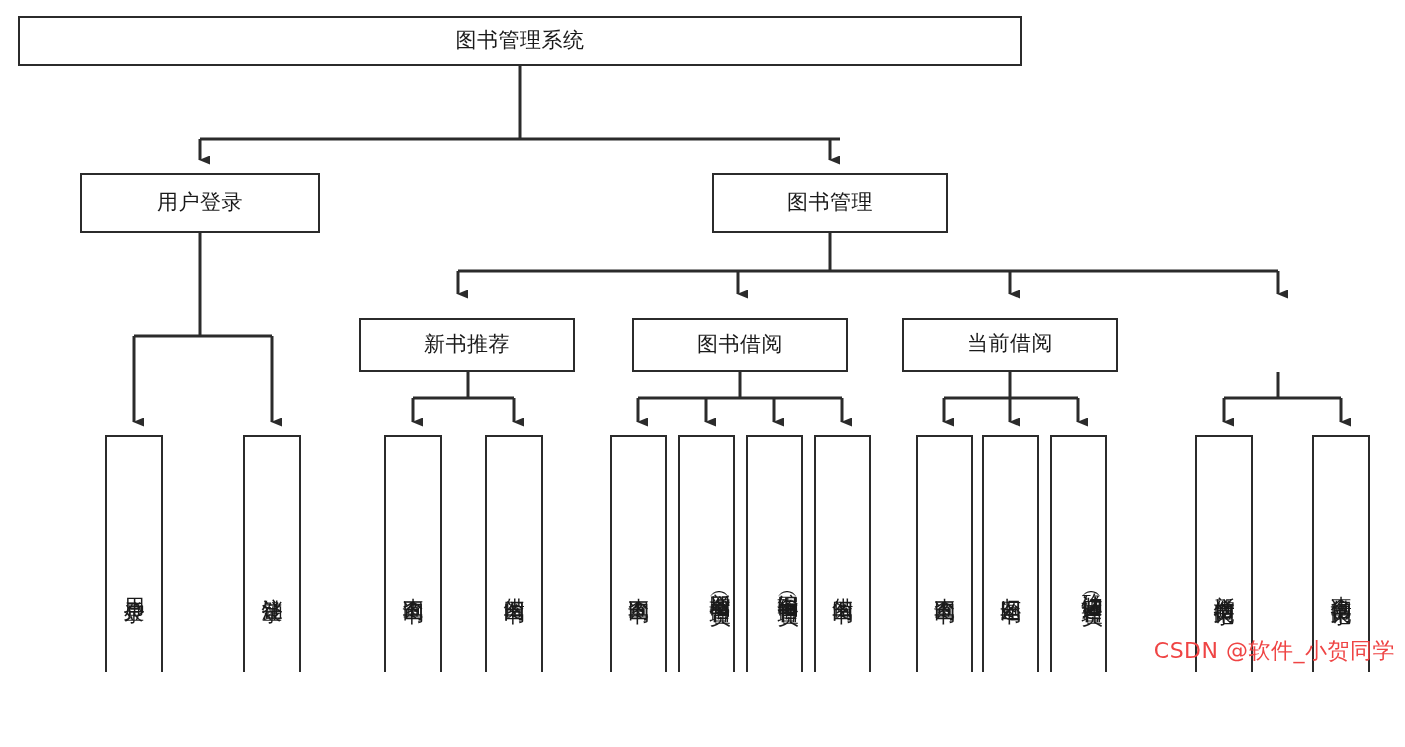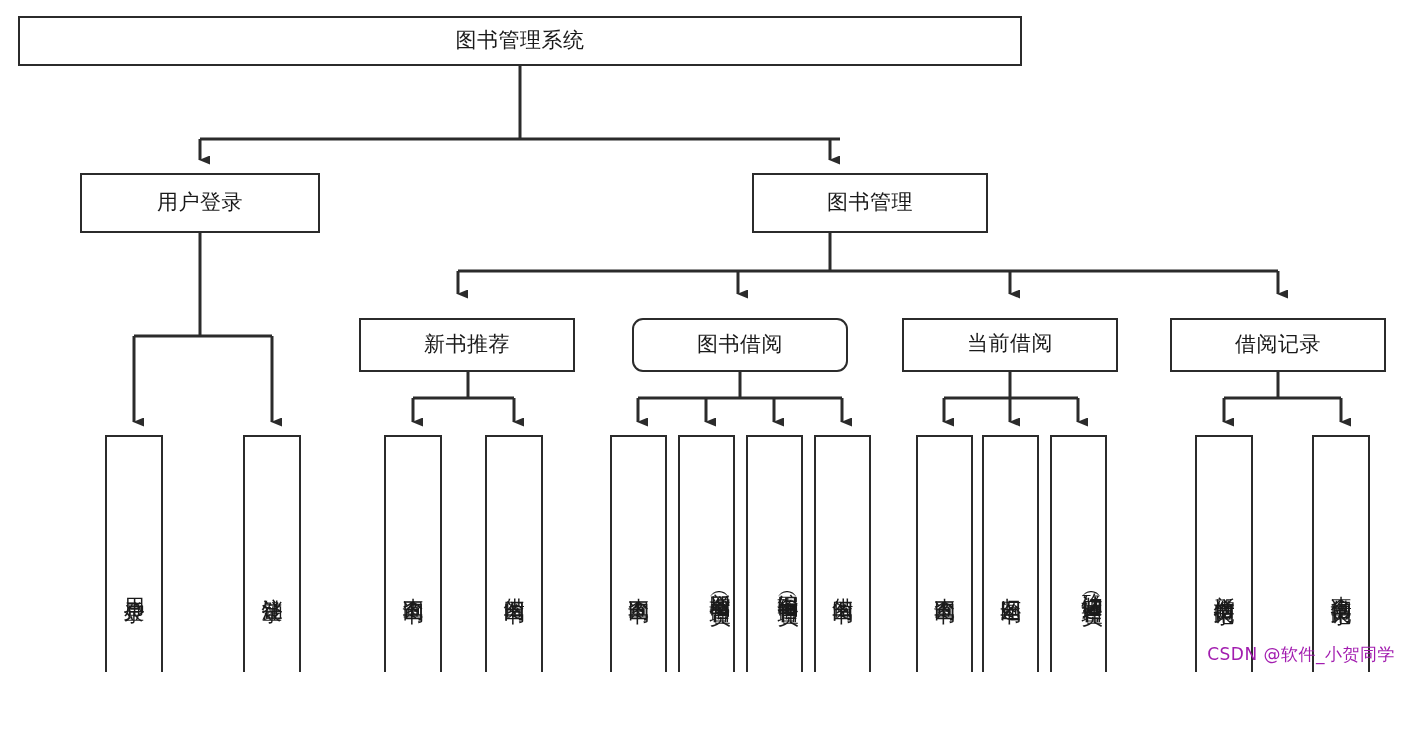--- a/index.html
+++ b/index.html
@@ -52,22 +52,22 @@
     align-items: flex-start;
     justify-content: center;
   }
   .node-v.center-v {
     align-items: center;
   }
   #watermark {
     position: absolute;
     right: 10px;
     bottom: 6px;
-    font-size: 17px;
-    color: #a21caf;
+    font-size: 22px;
+    color: #ef4444;
     letter-spacing: 0.5px;
     white-space: nowrap;
     font-family: "DejaVu Sans", "Liberation Sans", sans-serif;
   }
 </style>
 </head>
 <body>
 
 <div id="diagram-root">
 
@@ -118,26 +118,25 @@
       <path d="M 1224,398 L 1341,398"></path>
       <path d="M 1224,398 L 1224,422" marker-end="url(#arrowhead)"></path>
       <path d="M 1341,398 L 1341,422" marker-end="url(#arrowhead)"></path>
 
     </g>
   </svg>
 
   <div class="node node-h" style="left:18px; top:16px; width:1004px; height:50px;">图书管理系统</div>
 
   <div class="node node-h" style="left:80px; top:173px; width:240px; height:60px;">用户登录</div>
-  <div class="node node-h" style="left:712px; top:173px; width:236px; height:60px;margin-left:40px;">图书管理</div>
+  <div class="node node-h" style="left:712px; top:173px; width:236px; height:60px;">图书管理</div>
 
   <div class="node node-h" style="left:359px; top:318px; width:216px; height:54px;">新书推荐</div>
-  <div class="node node-h" style="left:632px; top:318px; width:216px; height:54px;border-radius:11px;">图书借阅</div>
+  <div class="node node-h" style="left:632px; top:318px; width:216px; height:54px;">图书借阅</div>
   <div class="node node-h" style="left:902px; top:318px; width:216px; height:54px;font-family:Liberation Mono, monospace;">当前借阅</div>
-  <div class="node node-h" style="left:1170px; top:318px; width:216px; height:54px;">借阅记录</div>
 
   <div class="node node-v center-v" style="left:105px; top:435px; width:58px; height:299px;">用户登录</div>
   <div class="node node-v center-v" style="left:243px; top:435px; width:58px; height:299px;">注销登录</div>
 
   <div class="node node-v center-v" style="left:384px; top:435px; width:58px; height:299px;">查询图书</div>
   <div class="node node-v center-v" style="left:485px; top:435px; width:58px; height:299px;">借阅图书</div>
 
   <div class="node node-v center-v" style="left:610px; top:435px; width:57px; height:299px;">查询图书</div>
   <div class="node node-v" style="left:678px; top:435px; width:57px; height:299px;">新增图书（管理员）</div>
   <div class="node node-v" style="left:746px; top:435px; width:57px; height:299px;">编辑图书（管理员）</div>

